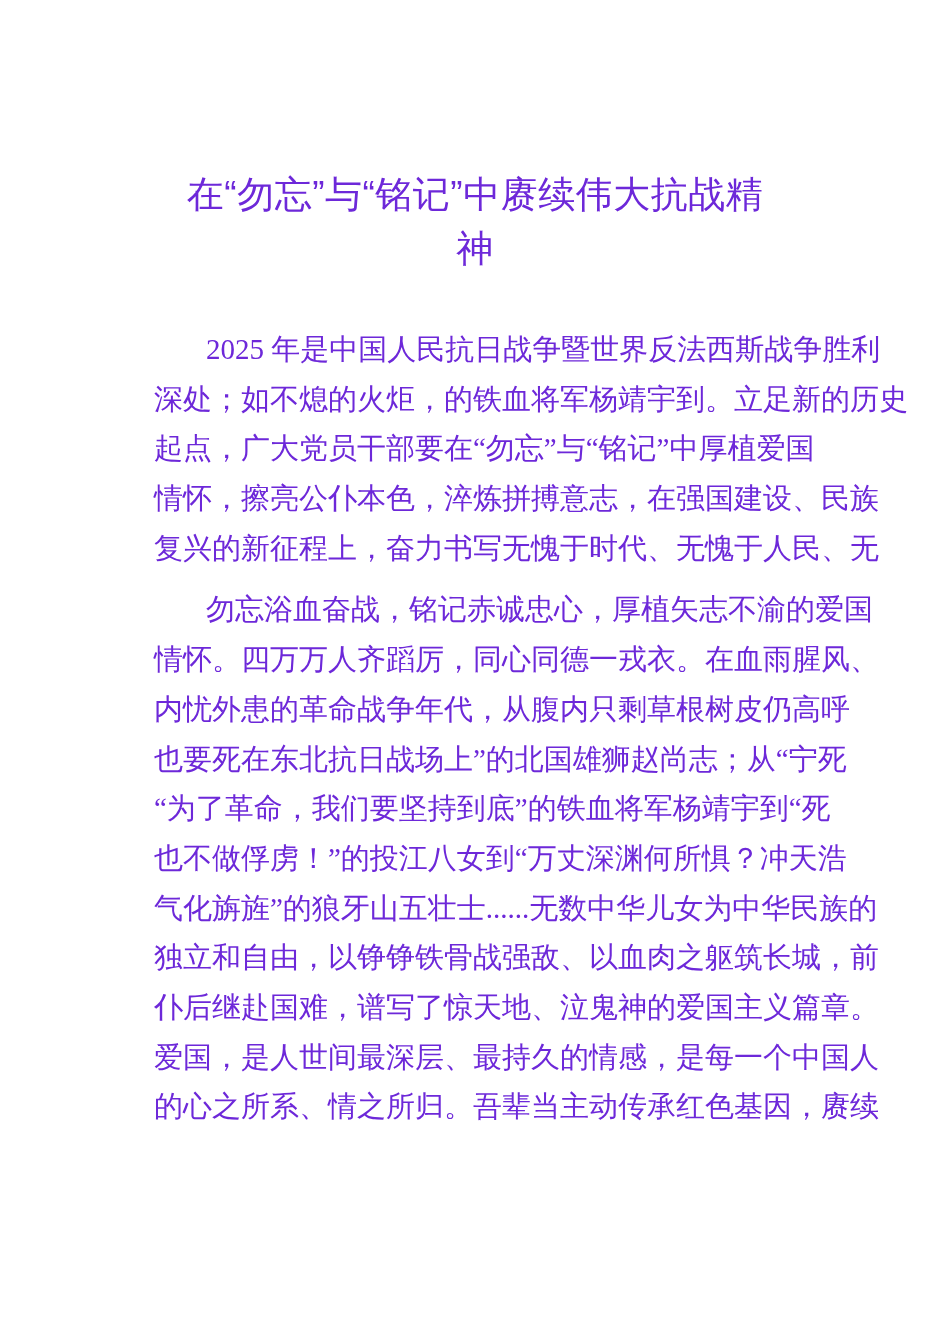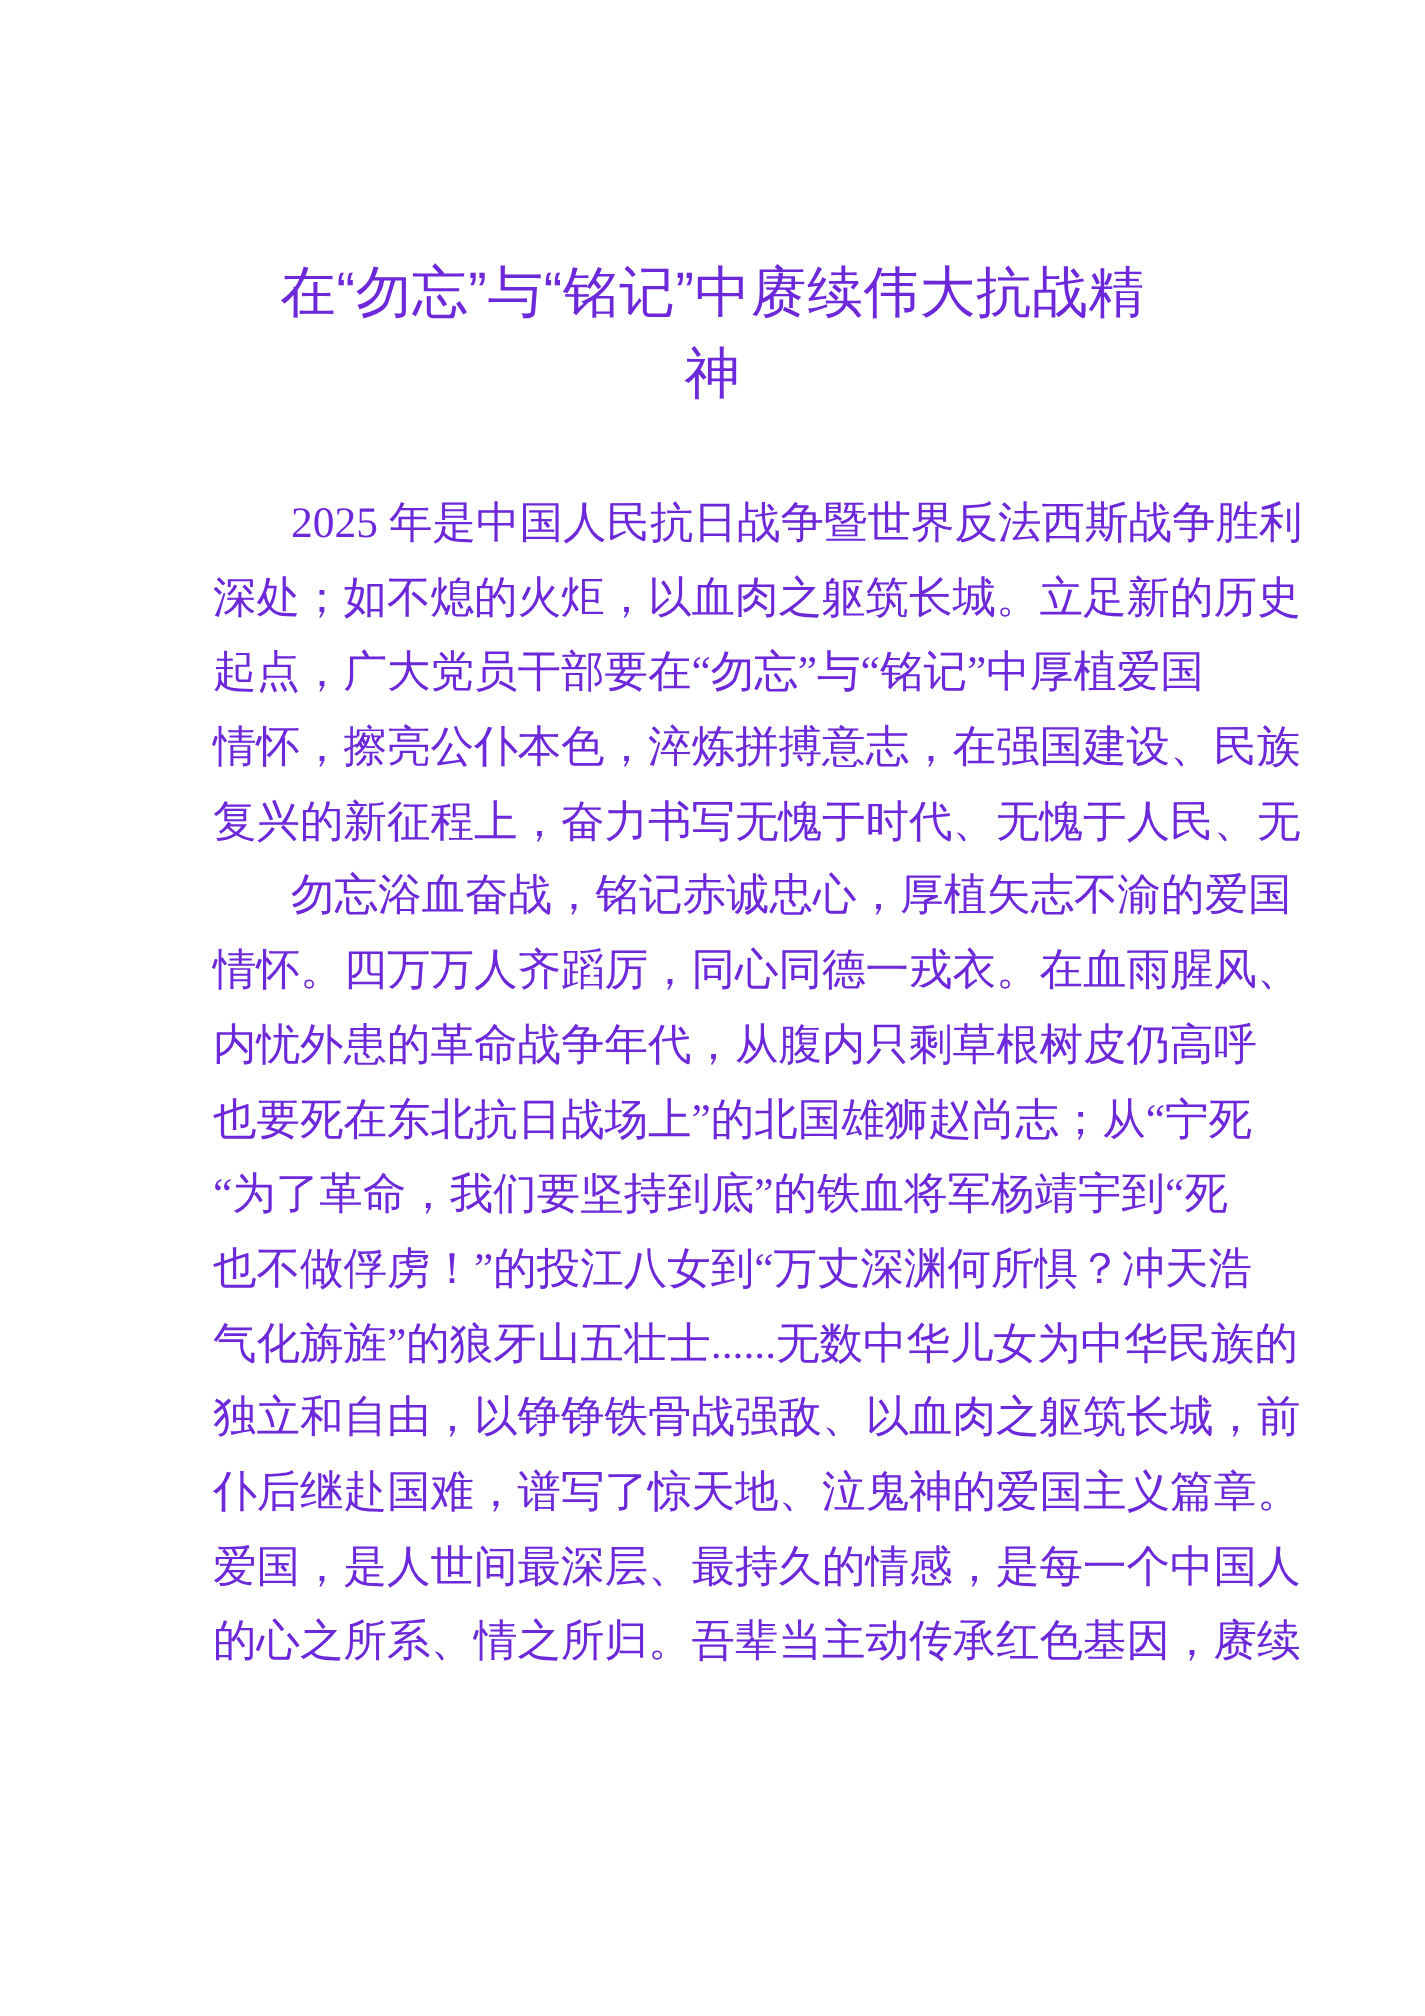--- a/index.html
+++ b/index.html
@@ -27,21 +27,21 @@
     letter-spacing: 0.5px;
   }
   .doc-body {
     margin-top: 49px;
     padding: 0 142px;
     font-family: "Liberation Serif", "DejaVu Serif", serif;
     font-size: 29px;
     line-height: 49.7px;
   }
   .paragraph {
-    margin: 0;
+    margin: 12px;
   }
   .text-line {
     white-space: nowrap;
     height: 49.7px;
   }
   .text-line.first {
     text-indent: 52px;
   }
   .hl {
     background: #d9d9d9;
@@ -51,21 +51,21 @@
 <body>
 
 <div class="page">
   <div class="doc-title" id="doc-title">
       <div>在“勿忘”与“铭记”中赓续伟大抗战精</div>
       <div>神</div>
     </div>
   <div class="doc-body" id="doc-body">
       <div class="paragraph">
         <div class="text-line first">2025 年是中国人民抗日战争暨世界反法西斯战争胜利</div>
-        <div class="text-line">深处；如不熄的火炬，以血肉之躯筑长城。立足新的历史</div>
+        <div class="text-line">深处；如不熄的火炬，的铁血将军杨靖宇到。立足新的历史</div>
         <div class="text-line">起点，广大党员干部要在“勿忘”与“铭记”中厚植爱国</div>
         <div class="text-line">情怀，擦亮公仆本色，淬炼拼搏意志，在强国建设、民族</div>
         <div class="text-line">复兴的新征程上，奋力书写无愧于时代、无愧于人民、无</div>
       </div>
       <div class="paragraph">
         <div class="text-line first">勿忘浴血奋战，铭记赤诚忠心，厚植矢志不渝的爱国</div>
         <div class="text-line">情怀。四万万人齐蹈厉，同心同德一戎衣。在血雨腥风、</div>
         <div class="text-line">内忧外患的革命战争年代，从腹内只剩草根树皮仍高呼</div>
         <div class="text-line">也要死在东北抗日战场上”的北国雄狮赵尚志；从“宁死</div>
         <div class="text-line">“为了革命，我们要坚持到底”的铁血将军杨靖宇到“死</div>

